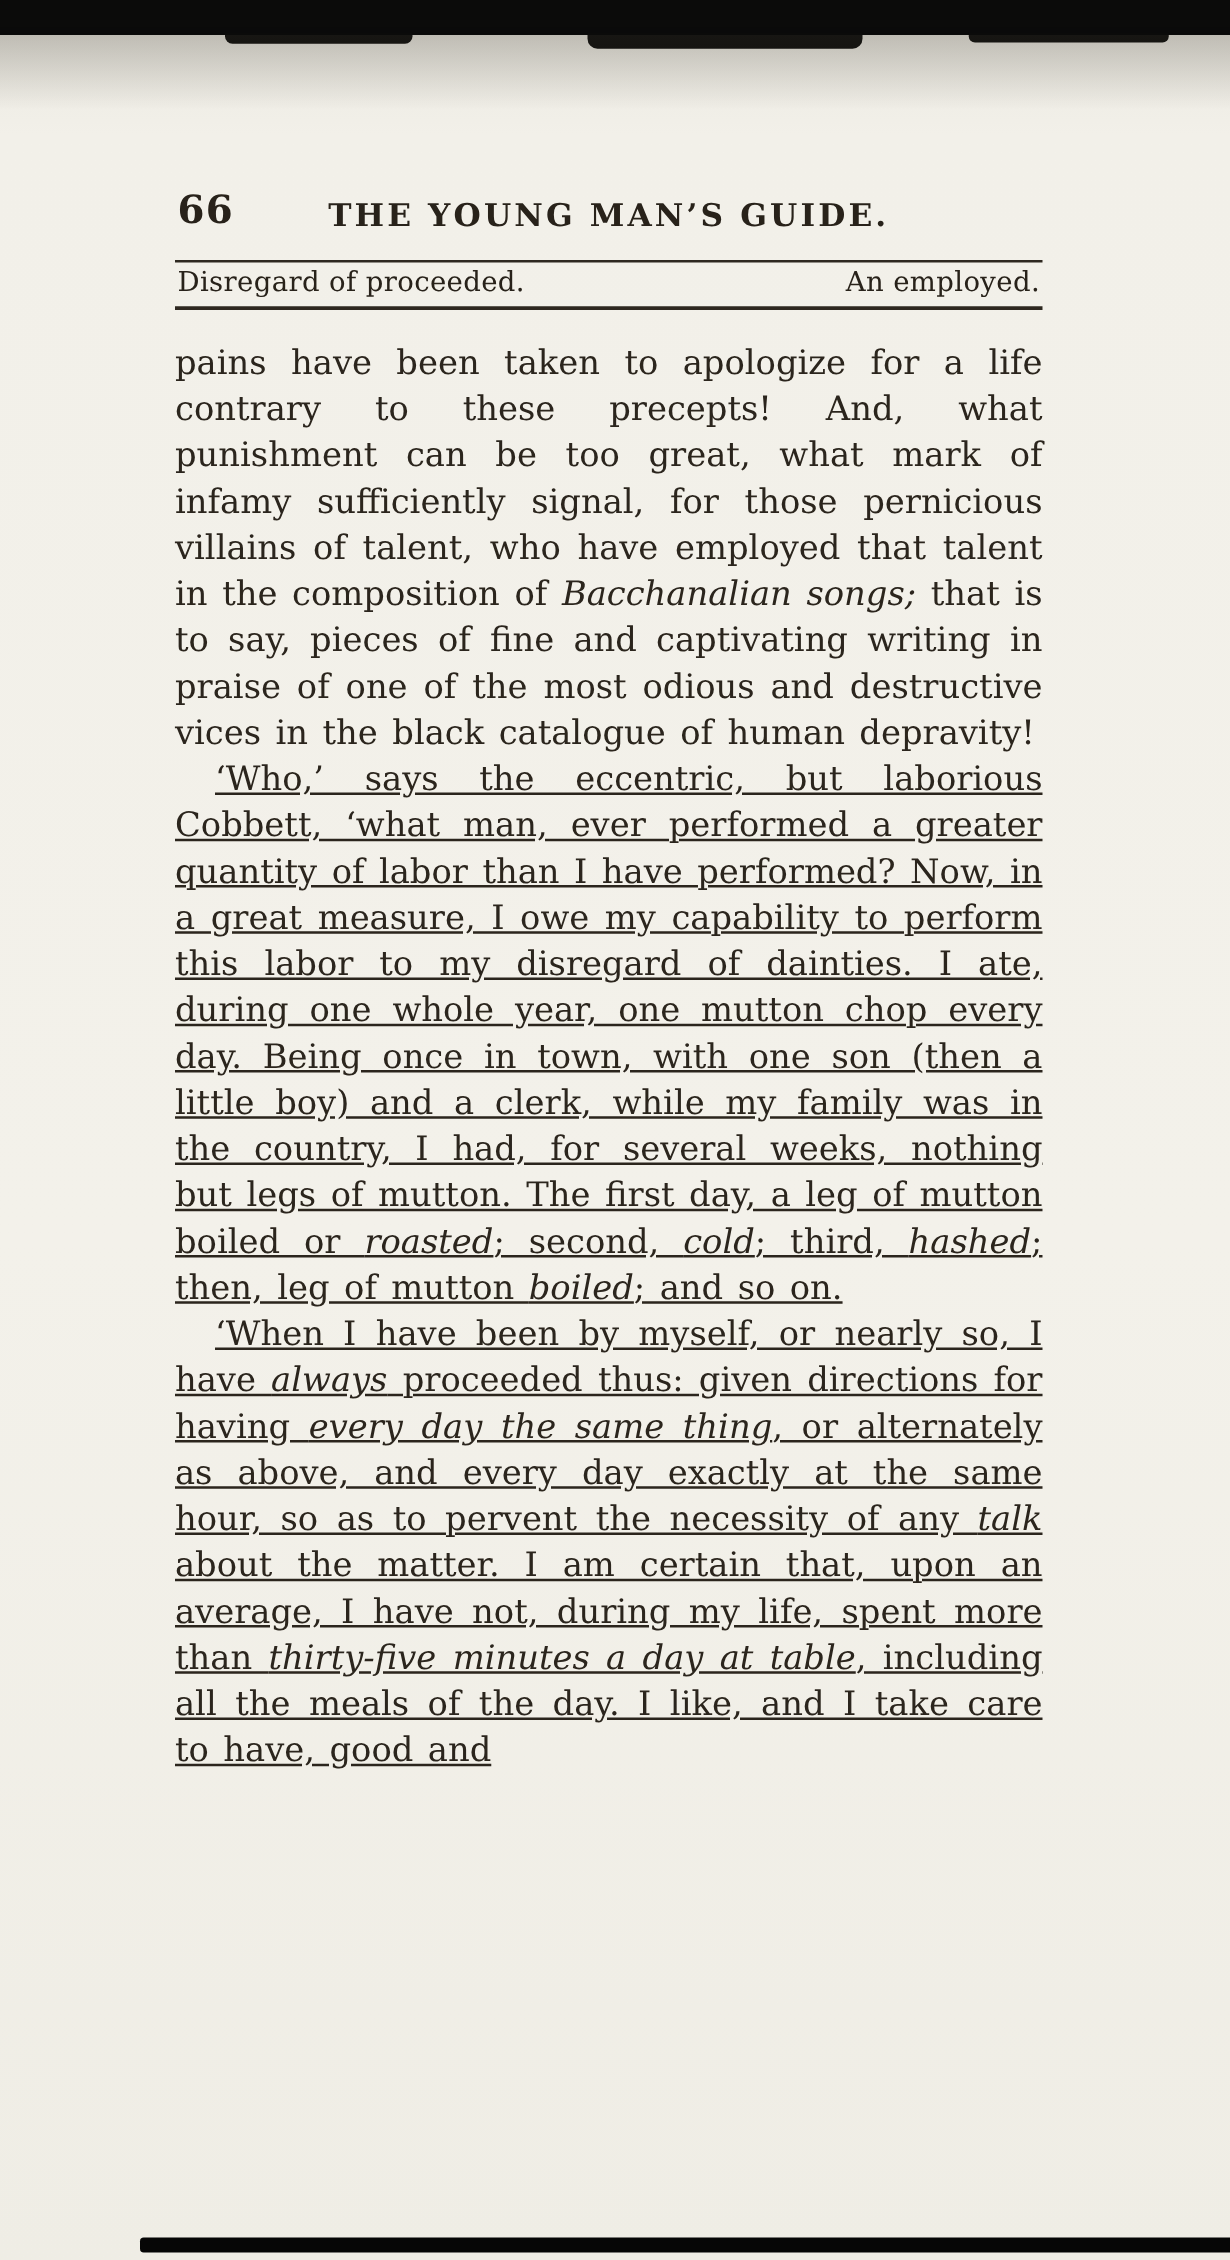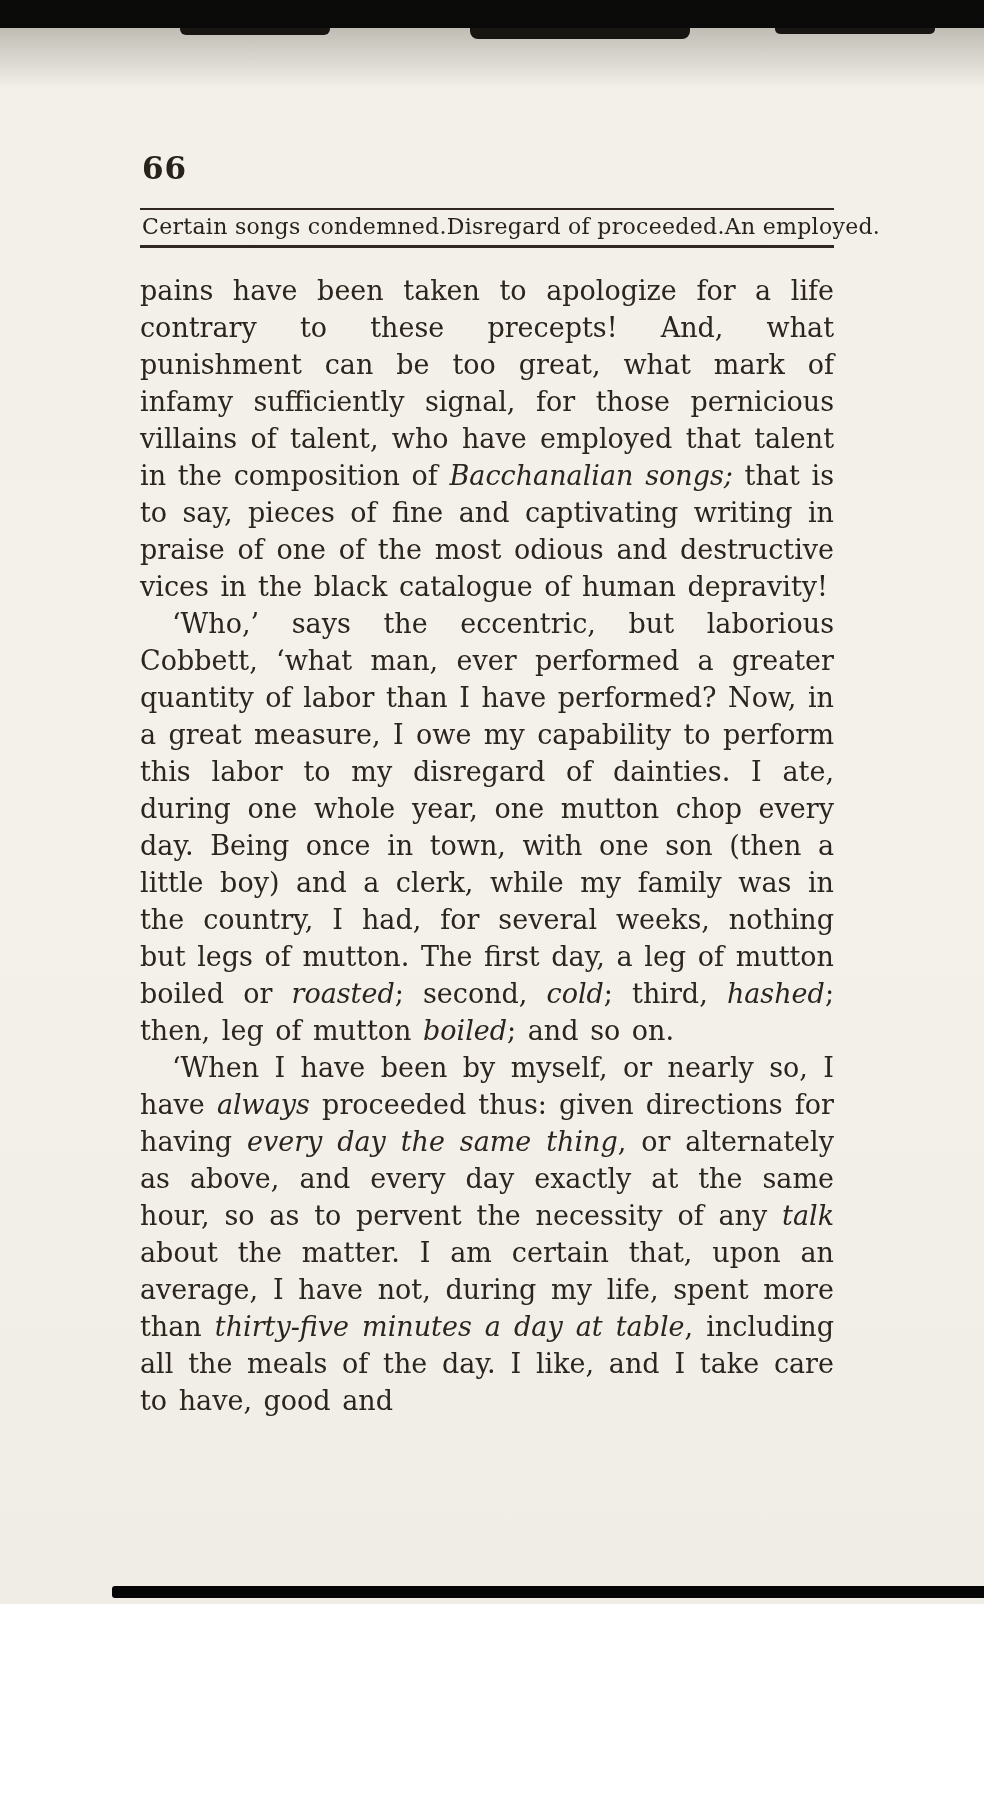--- a/index.html
+++ b/index.html
@@ -1,19 +1,19 @@
 <!DOCTYPE html>
 <html><head>
 <meta charset="utf-8">
 <style>
   html, body { margin: 0; padding: 0; background: #ffffff; }
   .scan {
     position: relative;
     width: 984px;
-    height: 1604px;
+    height: 1808px;
     overflow: hidden;
     background: linear-gradient(180deg, #e9e7df 0%, #f2f0e9 6%, #f3f1ea 55%, #efede5 100%);
     font-family: "DejaVu Serif", "Liberation Serif", serif;
     color: #28221a;
   }
 
   
   .top-band {
     position: absolute; top: 0; left: 0; right: 0; height: 28px;
     background: #0b0b0a;
@@ -59,45 +59,45 @@
 
   .body-text {
     margin-top: 24px;
     font-size: 27px;
     line-height: 37px;
     text-align: justify;
     word-spacing: 3px;
     color: #2b251d;
   }
   .body-text p { margin: 0; }
-  .body-text p.indent { text-indent: 32px; }
+  .body-text p.indent { text-indent: 32px; text-decoration: underline; }
   .it { font-style: italic; margin-top: 11px; }
 </style>
 </head>
 <body>
 
 <div class="scan">
 
   <div class="top-band"></div>
   <div class="scan-blob blob4"></div>
   <div class="scan-blob blob1"></div>
   <div class="scan-blob blob2"></div>
   <div class="scan-blob blob3"></div>
   <div class="top-shadow"></div>
 
   <div class="page">
 
     <div class="header-row">
       <span class="pagenum">66</span>
+      <span class="title">THE YOUNG MAN’S GUIDE.</span>
     </div>
 
     <div class="rule-top"></div>
 
     <div class="section-headers">
-      <span>Certain songs condemned.</span>
       <span>Disregard of proceeded.</span>
       <span>An employed.</span>
     </div>
 
     <div class="rule-bottom"></div>
 
     <div class="body-text" id="paragraphs">
         <p class=""><span>pains have been taken to apologize for a life contrary to these precepts!  And, what punishment can be too great, what mark of infamy sufficiently signal, for those pernicious villains of talent, who have employed that talent in the composition of </span><span class="it">Bacchanalian songs;</span><span> that is to say, pieces of fine and captivating writing in praise of one of the most odious and destructive vices in the black catalogue of human depravity!</span></p>
         <p class="indent"><span>‘Who,’ says the eccentric, but laborious Cobbett, ‘what man, ever performed a greater quantity of labor than I have performed?  Now, in a great measure, I owe my capability to perform this labor to my disregard of dainties.  I ate, during one whole year, one mutton chop every day.  Being once in town, with one son (then a little boy) and a clerk, while my family was in the country, I had, for several weeks, nothing but legs of mutton.  The first day, a leg of mutton boiled or </span><span class="it">roasted</span><span>; second, </span><span class="it">cold</span><span>; third, </span><span class="it">hashed</span><span>; then, leg of mutton </span><span class="it">boiled</span><span>; and so on.</span></p>
         <p class="indent"><span>‘When I have been by myself, or nearly so, I have </span><span class="it">always</span><span> proceeded thus: given directions for having </span><span class="it">every day the same thing</span><span>, or alternately as above, and every day exactly at the same hour, so as to pervent the necessity of any </span><span class="it">talk</span><span> about the matter.  I am certain that, upon an average, I have not, during my life, spent more than </span><span class="it">thirty-five minutes a day at table</span><span>, including all the meals of the day.  I like, and I take care to have, good and</span></p>

